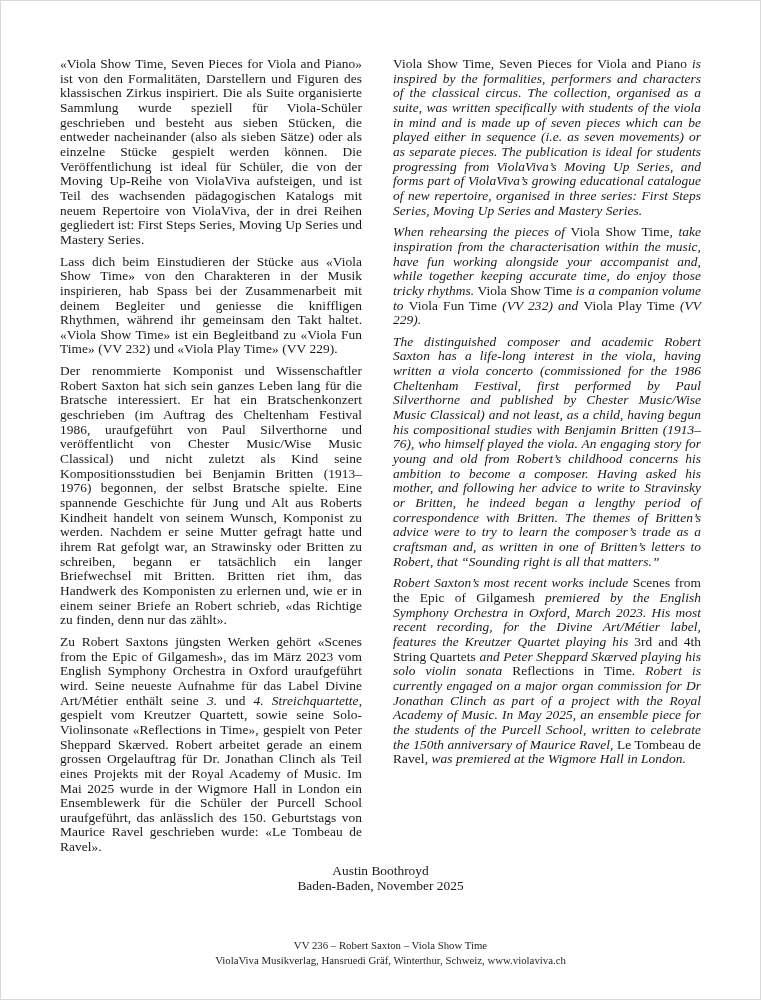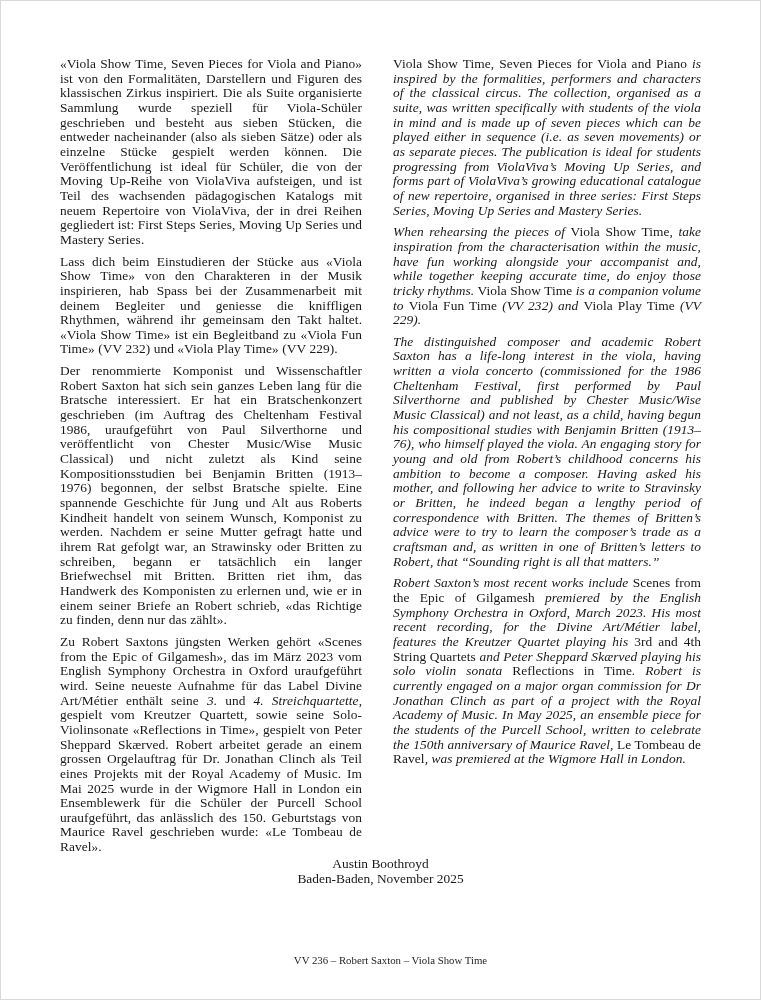--- a/index.html
+++ b/index.html
@@ -31,21 +31,21 @@
   }
   .col-left  { width: 307px; }
   .col-right { width: 313px; }
   .col p {
     margin: 0 0 7px 0;
   }
   .col p:last-child { margin-bottom: 0; }
   .run-i { font-style: italic; }
   .run-r { font-style: normal; }
   .signature {
-    margin-top: 1px;
+    margin-top: 8px;
     text-align: center;
     font-size: 13.4px;
     line-height: 15.2px;
   }
   .footer {
     position: absolute;
     left: 0;
     right: 0;
     bottom: 32px;
     text-align: center;
@@ -75,15 +75,16 @@
       </div>
   </div>
 
   <div class="signature">
     <div>Austin Boothroyd</div>
     <div>Baden-Baden, November 2025</div>
   </div>
 
   <div class="footer">
     <div>VV 236 – Robert Saxton – Viola Show Time</div>
+    <div>ViolaViva Musikverlag, Hansruedi Gräf, Winterthur, Schweiz, www.violaviva.ch</div>
   </div>
 
 </div>
 
 </body></html>

